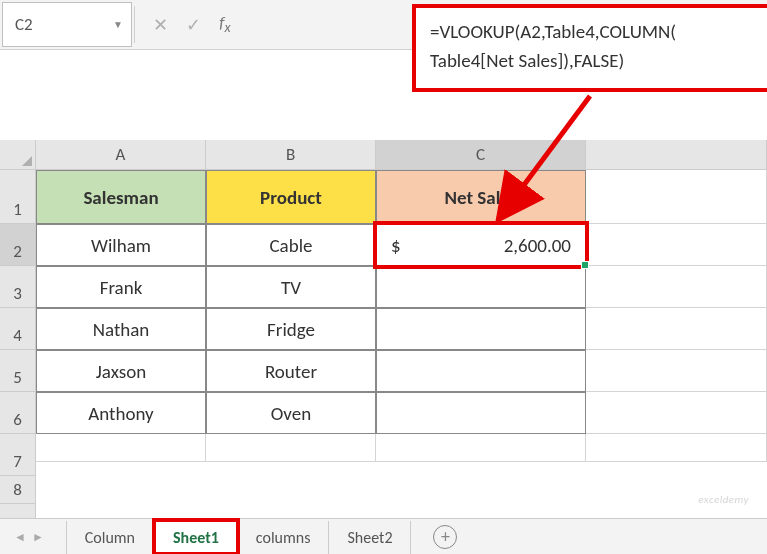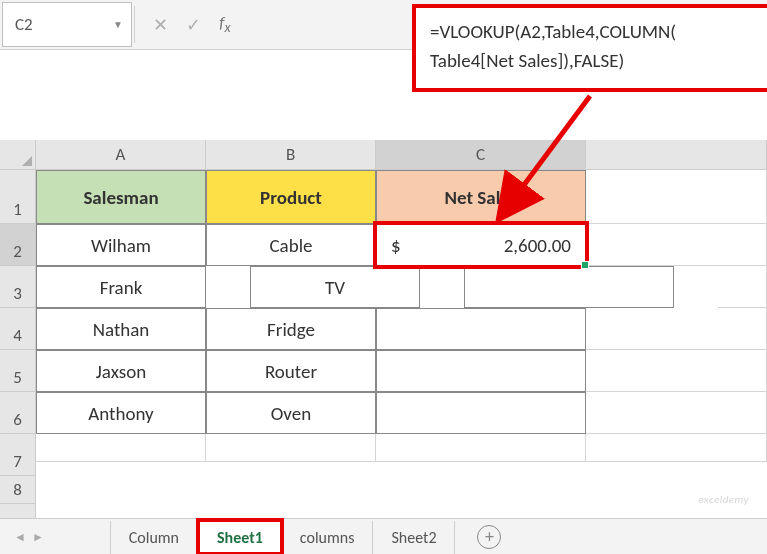--- a/index.html
+++ b/index.html
@@ -48,21 +48,21 @@
   .red-box { outline: 4px solid #e60000; outline-offset: -1px; }
   
   .ns-cell { justify-content: space-between; padding: 0 14px; }
   
   .sheet-tabs { position: absolute; bottom: 0; left: 0; right: 0; height: 36px; background: #f3f3f3; border-top: 1px solid #ccc; display: flex; align-items: center; }
   .tab-nav { display: flex; gap: 6px; padding: 0 14px; color: #aaa; font-size: 12px; }
   .tab-nav span { cursor: pointer; }
   .tabs { display: flex; align-items: flex-end; height: 100%; margin-left: 8px; }
   .tab { padding: 7px 18px; font-size: 16px; color: #555; border-right: 1px solid #ccc; background: #f3f3f3; cursor: pointer; }
   .tab.active { background: #fff; color: #217346; font-weight: 700; border-top: 1px solid #ccc; border-left: 1px solid #ccc; outline: 4px solid #e60000; outline-offset: -2px; z-index: 2; }
-  .tab.first { border-left: 1px solid #ccc; margin-left: 44px; }
+  .tab.first { border-left: 1px solid #ccc; }
   .new-tab { margin-left: 22px; width: 24px; height: 24px; border: 1.5px solid #888; border-radius: 50%; display: flex; align-items: center; justify-content: center; color: #888; font-size: 18px; cursor: pointer; }
   
   .watermark { position: absolute; right: 18px; bottom: 48px; font-size: 11px; color: rgba(0,0,0,0.18); font-style: italic; letter-spacing: 0.5px; }
 </style>
 </head>
 <body>
 
 <div class="formula-bar">
   <div class="name-box">
     <span>C2</span>
@@ -119,21 +119,21 @@
       <div class="row" style="height: 42px;">
         <div class="cell tbl-cell" style="width: 170px; height: 42px;">Wilham</div>
         <div class="cell tbl-cell" style="width: 170px; height: 42px;">Cable</div>
         <div class="cell tbl-cell ns-cell sel-cell red-box" style="width: 210px; height: 42px;">
           <span>$</span>
           <span>2,600.00</span>
           <div class="sel-handle"></div>
         </div>
         <div class="cell" style="flex: 1 1 0%; height: 42px;"></div>
       </div>
-      <div class="row" style="height: 42px; gap: 44px;">
+      <div class="row" style="height: 42px;">
         <div class="cell tbl-cell" style="width: 170px; height: 42px;">Frank</div>
         <div class="cell tbl-cell" style="width: 170px; height: 42px;">TV</div>
         <div class="cell tbl-cell ns-cell" style="width: 210px; height: 42px;"></div>
         <div class="cell" style="flex: 1 1 0%; height: 42px;"></div>
       </div>
       <div class="row" style="height: 42px;">
         <div class="cell tbl-cell" style="width: 170px; height: 42px;">Nathan</div>
         <div class="cell tbl-cell" style="width: 170px; height: 42px;">Fridge</div>
         <div class="cell tbl-cell ns-cell" style="width: 210px; height: 42px;"></div>
         <div class="cell" style="flex: 1 1 0%; height: 42px;"></div>

